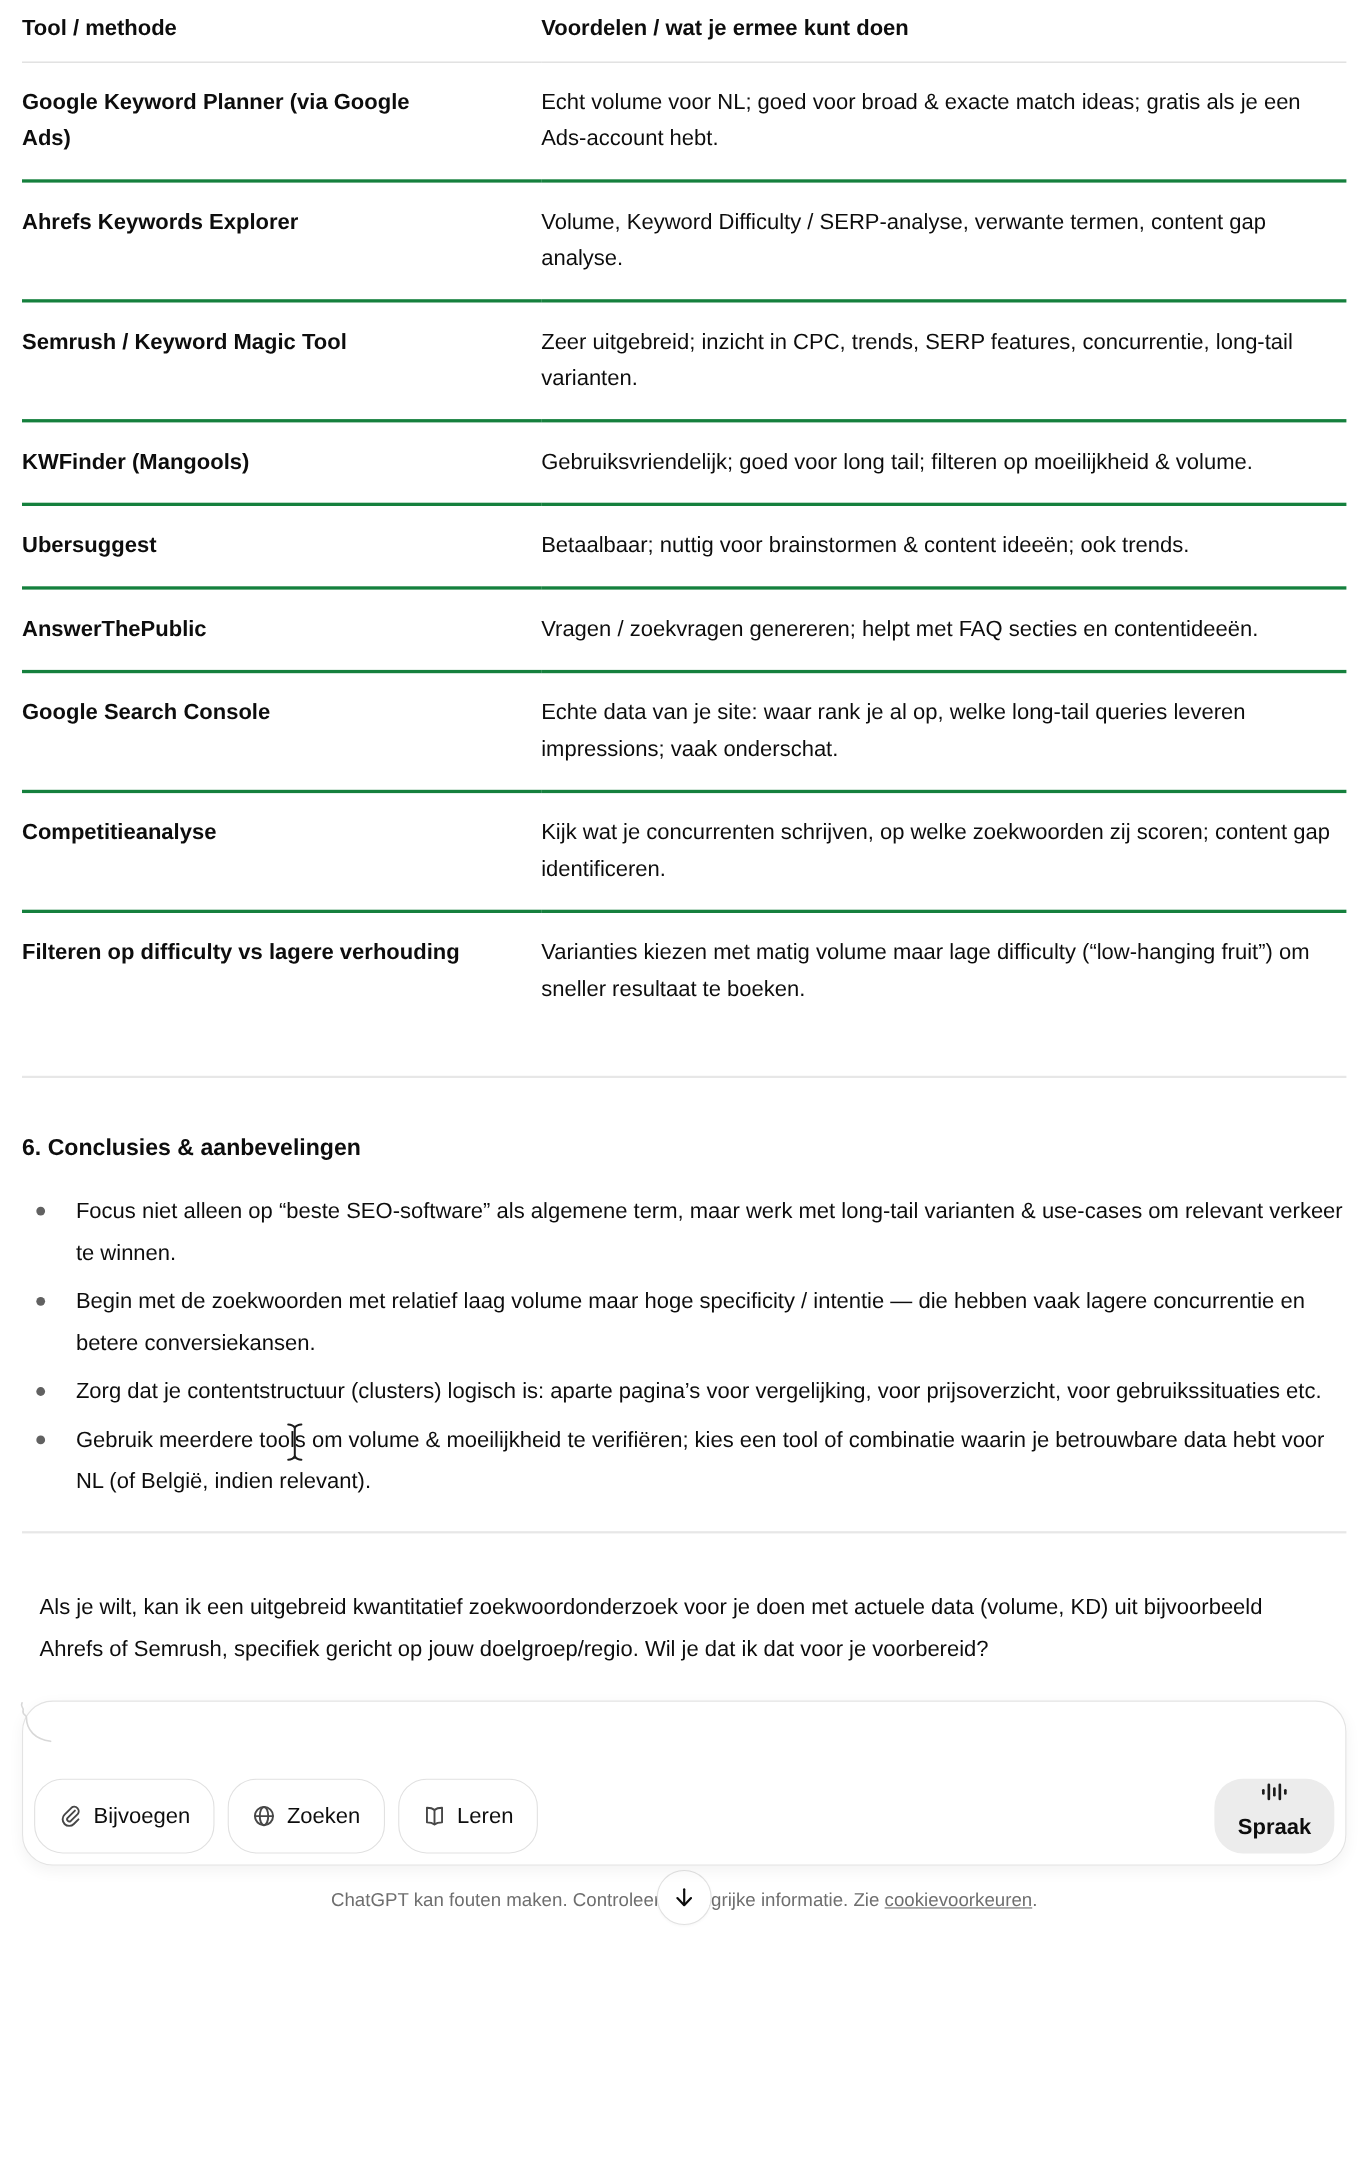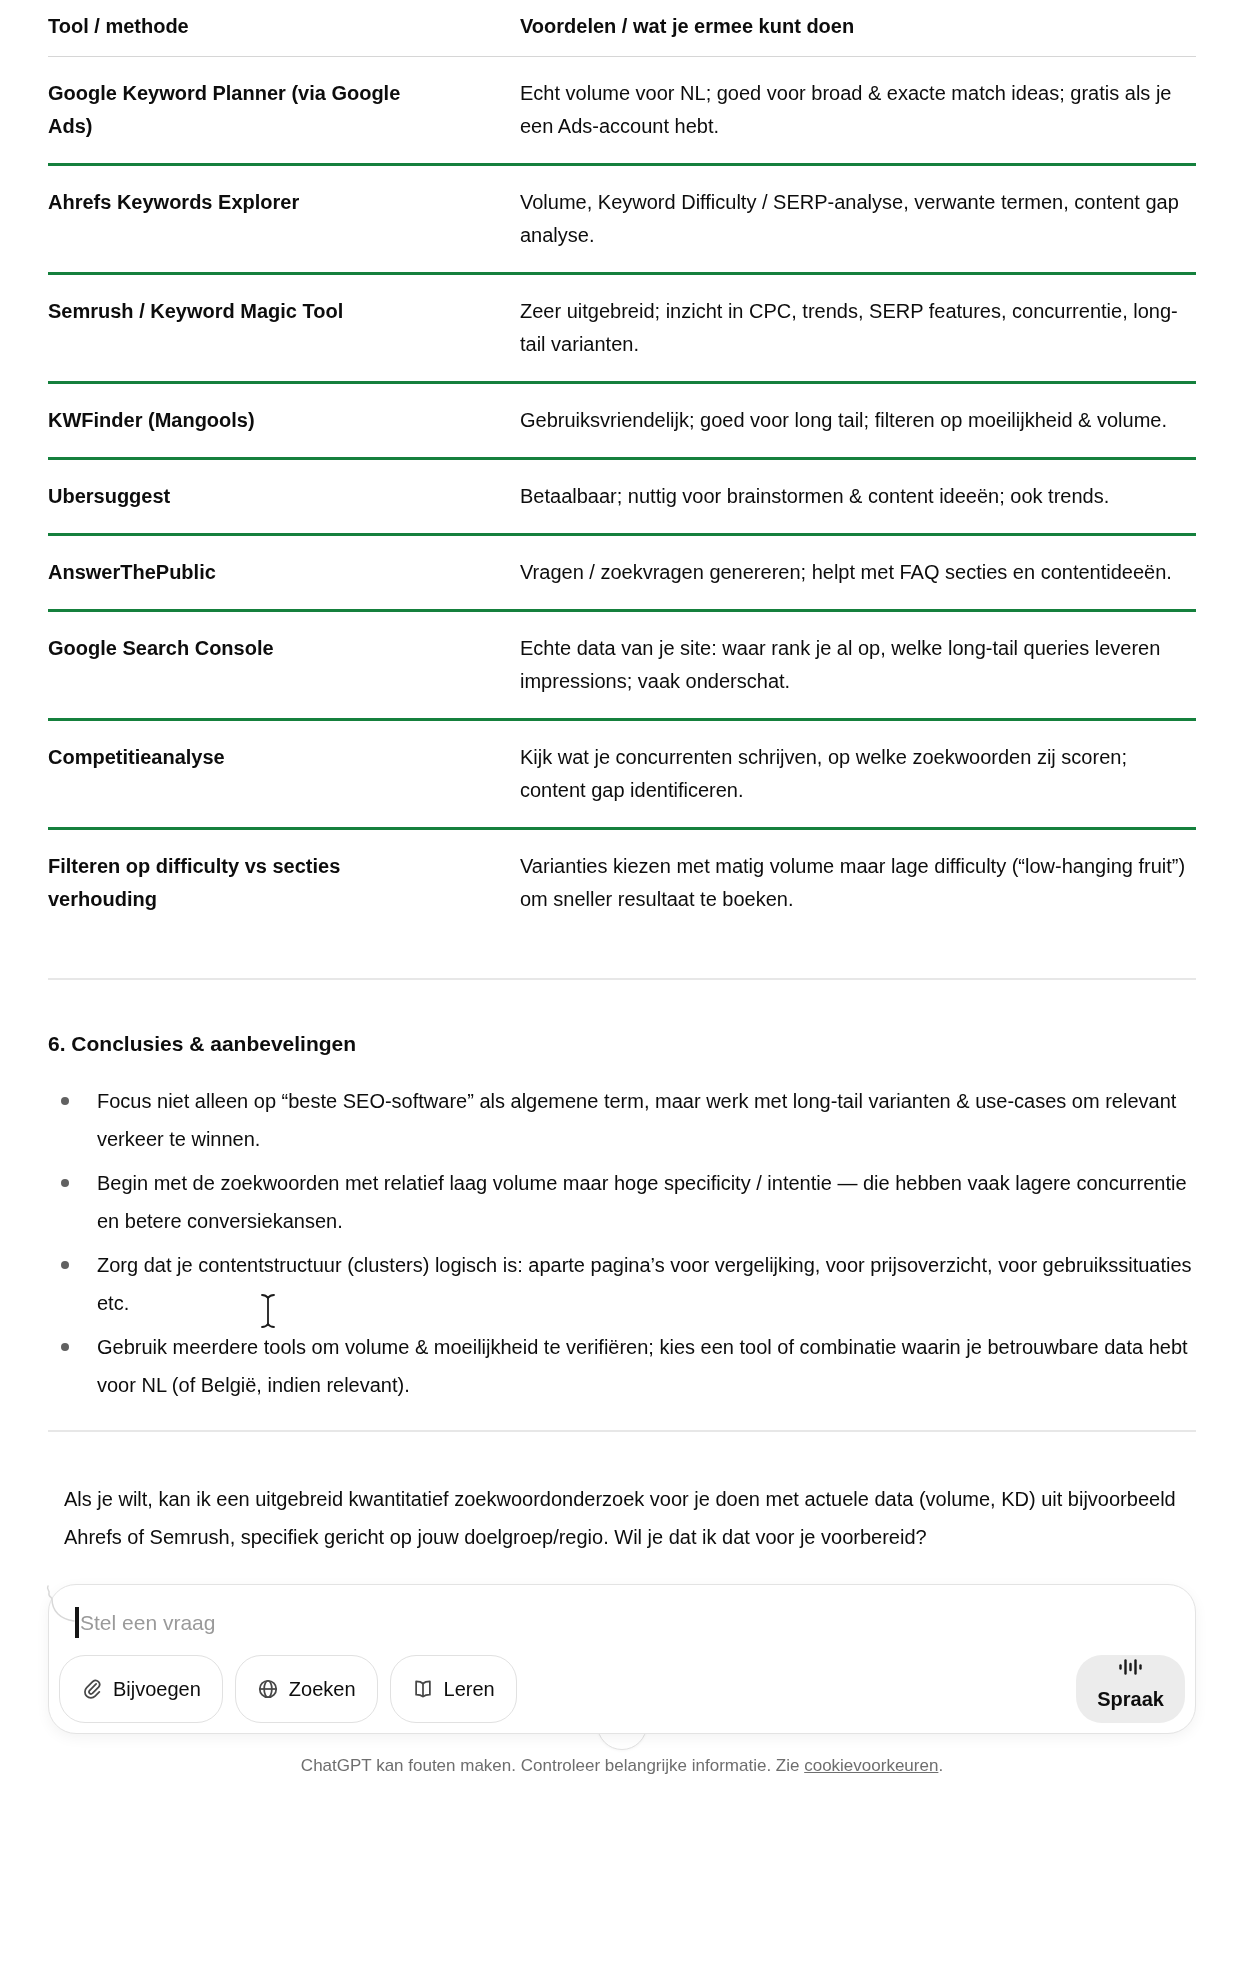--- a/index.html
+++ b/index.html
@@ -1,21 +1,21 @@
 <!DOCTYPE html>
 <html lang="nl"><head>
 <meta charset="utf-8">
 <style>
   html,body{margin:0;padding:0;background:#fff;}
   body{
     width:1244px;height:1969px;overflow:hidden;position:relative;
     font-family:"Liberation Sans","DejaVu Sans",sans-serif;color:#0d0d0d;
     -webkit-font-smoothing:antialiased;
   }
-  .page{position:relative;box-sizing:border-box;height:100%;padding:6px 48px 0;}
+  .page{position:relative;box-sizing:border-box;height:100%;padding:6px 20px 0;}
 
   
   table{width:100%;border-collapse:collapse;font-size:20px;line-height:33px;}
   th{
     text-align:left;font-weight:700;font-size:20px;
     padding:4px 0 13px;border-bottom:1px solid #d6d6d6;
   }
   tbody td{vertical-align:top;padding:20px 0;}
   tbody tr:not(:last-child) td{border-bottom:3px solid #15803d;}
   td.tool-cell,th.tool-head{width:472px;padding-right:72px;box-sizing:border-box;}
@@ -116,21 +116,21 @@
         </tr>
         <tr>
           <td class="tool-cell">Google Search Console</td>
           <td class="benefit-cell">Echte data van je site: waar rank je al op, welke long-tail queries leveren impressions; vaak onderschat.</td>
         </tr>
         <tr>
           <td class="tool-cell">Competitieanalyse</td>
           <td class="benefit-cell">Kijk wat je concurrenten schrijven, op welke zoekwoorden zij scoren; content gap identificeren.</td>
         </tr>
         <tr>
-          <td class="tool-cell">Filteren op difficulty vs secties verhouding</td>
+          <td class="tool-cell">Filteren op difficulty vs lagere verhouding</td>
           <td class="benefit-cell">Varianties kiezen met matig volume maar lage difficulty (“low-hanging fruit”) om sneller resultaat te boeken.</td>
         </tr>
       </tbody>
   </table>
 
   <hr class="divider-1">
 
   <h2>6. Conclusies &amp; aanbevelingen</h2>
 
   <ul class="conclusions" id="bullet-list">
@@ -163,24 +163,20 @@
     </span>
   </button>
 
   <div class="composer">
     <span class="composer-curl">
       <svg width="40" height="42" viewBox="0 0 40 42" fill="none">
         <path d="M34 40 C20 38 12 30 12 18 C12 16 8 16 9 12 C10 9 6 9 8 5" stroke="#d8d8d8" stroke-width="1.5" stroke-linecap="round"></path>
       </svg>
     </span>
 
-    <div class="input-row">
-      <span class="caret"></span>
-      <span class="placeholder">Stel een vraag</span>
-    </div>
 
     <div class="actions">
       <span id="pill-slot" style="display:contents;"><button class="pill">
             <span class="ic">
               <svg width="22" height="22" viewBox="0 0 24 24" fill="none" stroke="currentColor" stroke-width="1.9" stroke-linecap="round" stroke-linejoin="round">
                 <path d="M16.5 6.5 L9.3 13.7 a2.2 2.2 0 0 0 3.1 3.1 L19.2 10 a4.4 4.4 0 0 0 -6.2 -6.2 L6.2 10.6 a6.5 6.5 0 0 0 9.2 9.2 L20 15.2"></path>
               </svg>
             </span>
             <span>Bijvoegen</span>
           </button><button class="pill">

